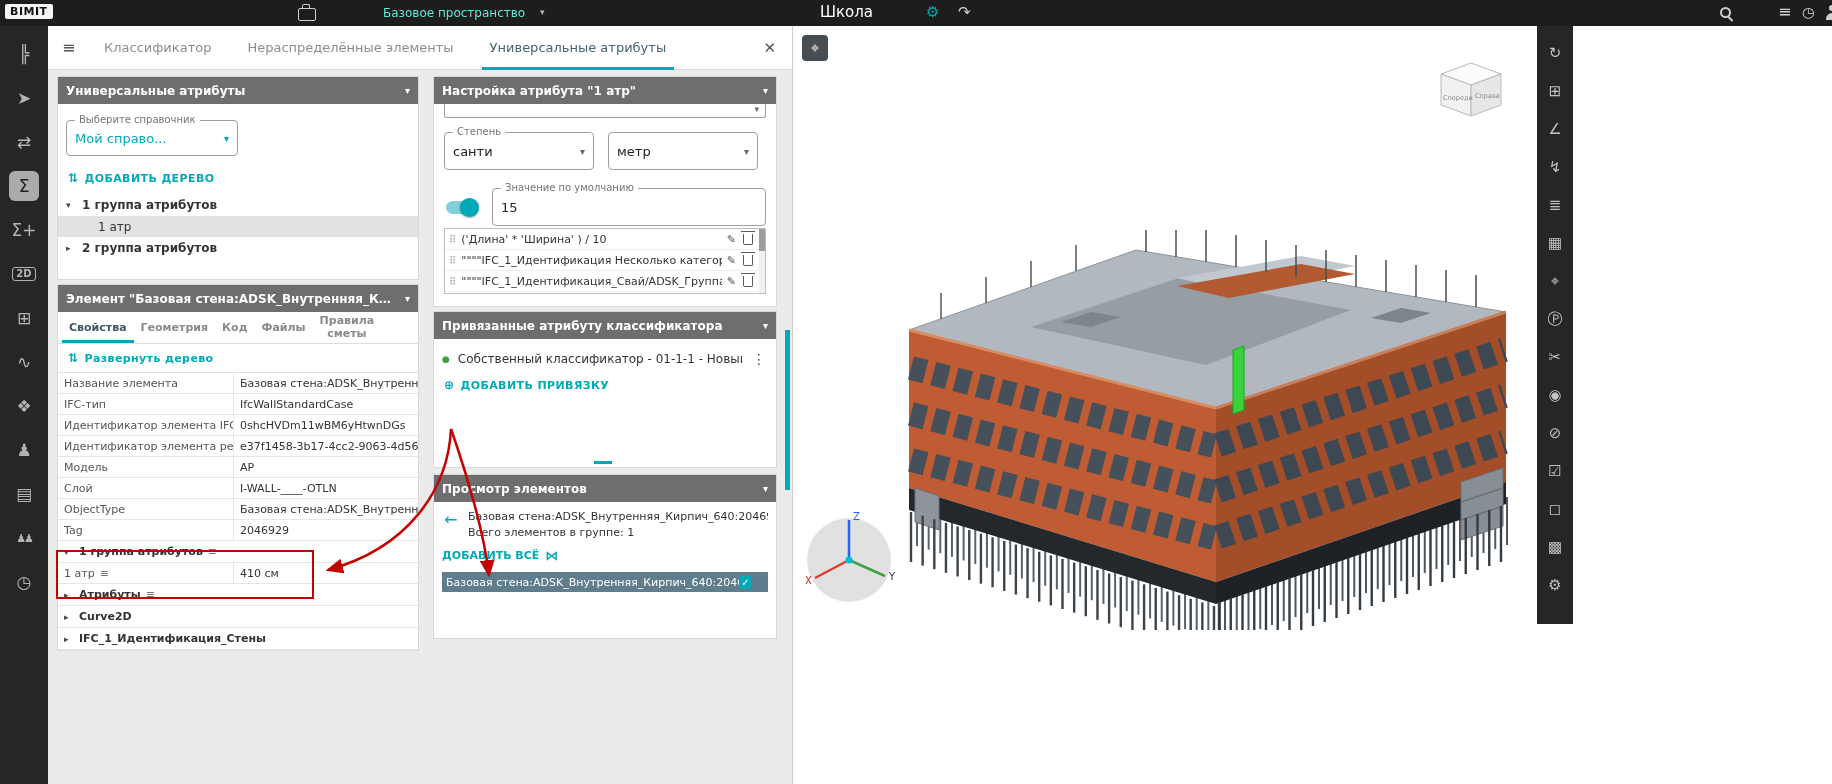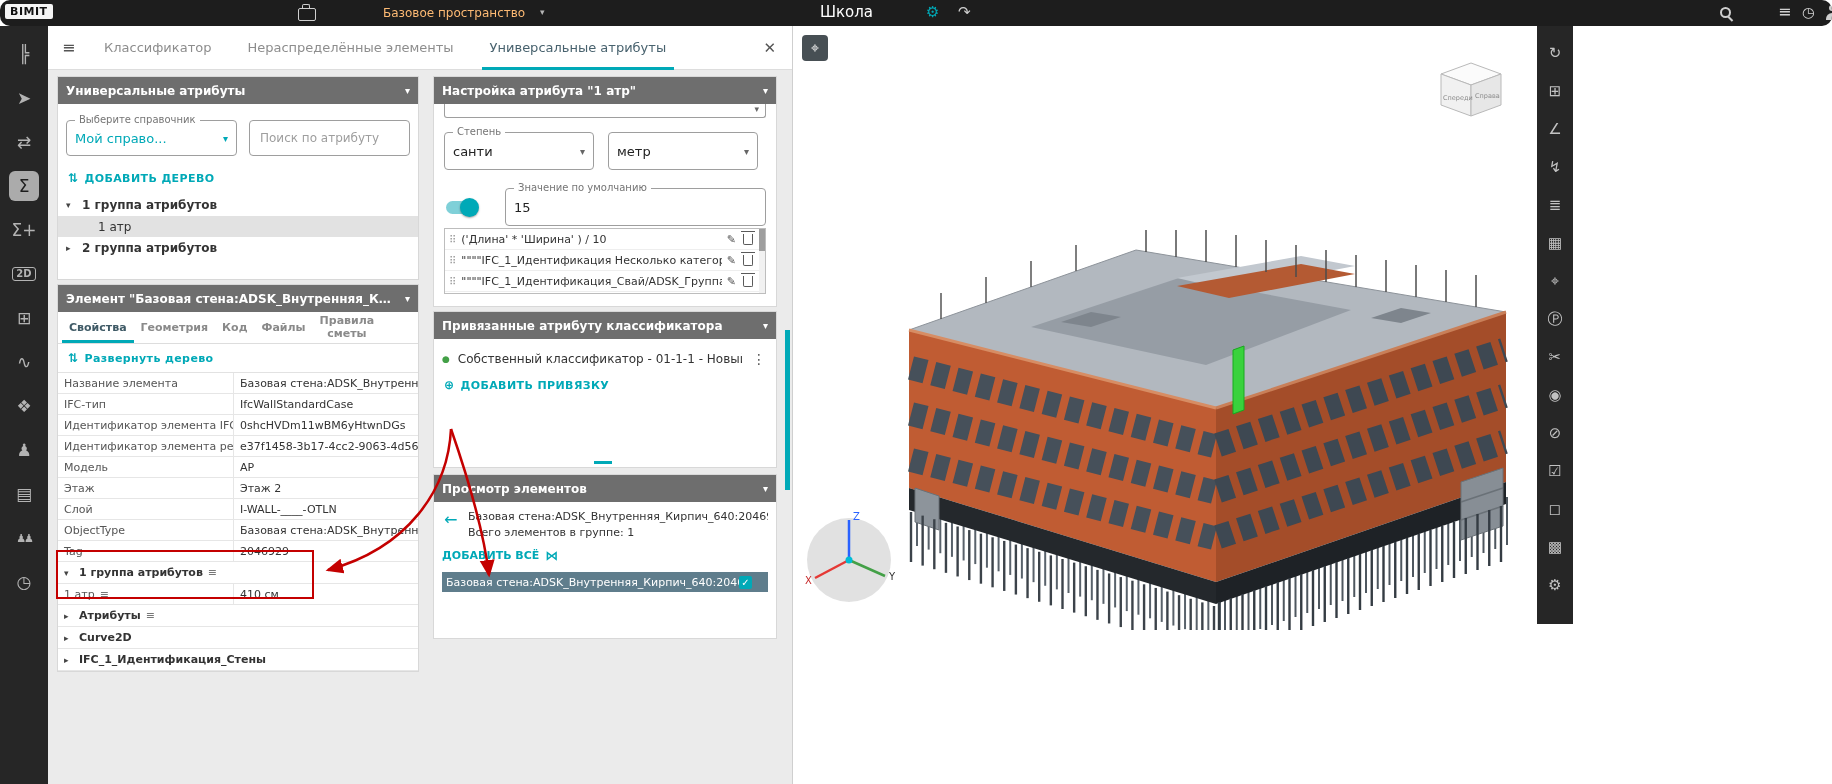--- a/index.html
+++ b/index.html
@@ -1,25 +1,25 @@
 <!DOCTYPE html>
 <html><head>
 <meta charset="utf-8">
 <style>
   html,body{margin:0;padding:0;background:#fff;}
   #app{position:relative;width:1832px;height:784px;overflow:hidden;background:#fff;
        font-family:"DejaVu Sans","Liberation Sans",sans-serif;font-size:12px;color:#333;}
   
-  .topbar{position:absolute;left:0;top:0;width:1832px;height:26px;background:#1d1d1d;overflow:hidden;z-index:20;border-radius:10px;}
+  .topbar{position:absolute;left:0;top:0;width:1832px;height:26px;background:#1d1d1d;overflow:hidden;z-index:20;}
   .logo{position:absolute;left:5px;top:4px;background:#f5f5f5;color:#111;font-weight:bold;font-size:11px;
         padding:1px 5px;border-radius:2px;letter-spacing:.5px;}
   .briefcase-icon{position:absolute;left:298px;top:8px;width:16px;height:11px;border:1.5px solid #cfcfcf;border-radius:2px;}
   .briefcase-icon::before{content:'';position:absolute;left:3px;top:-5px;width:6px;height:3px;
         border:1.5px solid #cfcfcf;border-bottom:none;border-radius:2px 2px 0 0;}
-  .workspace{position:absolute;left:383px;top:6px;font-size:12px;color:#fdba74;}
+  .workspace{position:absolute;left:383px;top:6px;font-size:12px;color:#5eead4;}
   .ws-caret{position:absolute;left:540px;top:7px;font-size:9px;color:#b5b5b5;}
   .app-title{position:absolute;left:820px;top:3px;font-size:15px;color:#fff;}
   .gear-btn{position:absolute;left:926px;top:3px;font-size:15px;color:#00a9b7;}
   .share-btn{position:absolute;left:958px;top:3px;font-size:15px;color:#cfcfcf;}
   .search-icon{position:absolute;left:1718px;top:5px;width:16px;height:16px;}
   .search-icon::before{content:'';position:absolute;left:2px;top:2px;width:7px;height:7px;border:2px solid #cfcfcf;border-radius:50%;}
   .search-icon::after{content:'';position:absolute;left:11px;top:11px;width:6px;height:2px;background:#cfcfcf;
         transform:rotate(45deg);transform-origin:0 0;}
   .menu-btn{position:absolute;left:1778px;top:2px;font-size:16px;color:#cfcfcf;}
   .clock-btn{position:absolute;left:1802px;top:4px;font-size:14px;color:#cfcfcf;}
@@ -85,21 +85,21 @@
   .grow{display:flex;align-items:center;height:21px;border-bottom:1px solid #e6e6e6;font-size:11px;color:#333;
         padding:0 6px;gap:5px;font-weight:600;cursor:pointer;}
   .grow .caret{font-size:9px;color:#444;width:10px;}
   .gicon{color:#777;font-size:11px;font-weight:normal;}
   
   .cut-field{margin:0 10px;height:13px;border:1px solid #9e9e9e;border-top:none;border-radius:0 0 3px 3px;position:relative;}
   .cut-caret{position:absolute;right:6px;top:0px;font-size:9px;color:#666;}
   .degree-row{display:flex;gap:14px;padding:14px 10px 2px;}
   .dd-select{width:150px;height:38px;justify-content:space-between;font-size:13px;color:#222;cursor:pointer;}
   .dd-caret{color:#666;font-size:10px;}
-  .default-row{display:flex;align-items:center;gap:29px;padding:16px 10px 2px;}
+  .default-row{display:flex;align-items:center;gap:16px;padding:16px 10px 2px;}
   .toggle{position:relative;width:30px;height:13px;border-radius:7px;background:#7fd0d8;flex:none;margin-left:2px;cursor:pointer;}
   .toggle-knob{position:absolute;right:-3px;top:-3px;width:19px;height:19px;border-radius:50%;background:#00a9b7;
         box-shadow:0 1px 2px rgba(0,0,0,.35);}
   .default-field{flex:1;height:38px;font-size:13px;color:#222;}
   .priority-label{padding:18px 10px 6px;font-size:11px;color:#9e9e9e;}
   .priority-list{margin:0 10px 12px;border:1px solid #bdbdbd;height:64px;overflow:hidden;position:relative;}
   .pl-row{display:flex;align-items:center;height:21px;border-bottom:1px solid #eee;padding:0 4px;gap:5px;box-sizing:border-box;}
   .drag{color:#9e9e9e;font-size:10px;cursor:grab;}
   .pl-text{flex:1;font-size:11px;color:#333;white-space:nowrap;overflow:hidden;}
   .pencil{font-size:11px;color:#555;cursor:pointer;}
@@ -218,23 +218,20 @@
         <div class="section-header">
           <span class="hdr-title">Универсальные атрибуты</span>
           <span class="hdr-caret">▾</span>
         </div>
         <div class="fields-row">
           <div class="outlined ref-select">
             <span class="flabel">Выберите справочник</span>
             <span>Мой справо...</span>
             <span class="ref-caret">▾</span>
           </div>
-          <div class="outlined search-box">
-            <input class="search-inp" placeholder="Поиск по атрибуту" style="">
-          </div>
         </div>
         <div class="link-btn">
           <span class="link-ic">⇅</span>
           <span>ДОБАВИТЬ ДЕРЕВО</span>
         </div>
         <div class="tree">
             <div class="tree-row">
               <span class="caret">▾</span>
               <span>1 группа атрибутов</span>
             </div>
@@ -277,24 +274,20 @@
               <div class="plabel">Идентификатор элемента IFC</div>
               <div class="pvalue">0shcHVDm11wBM6yHtwnDGs</div>
             </div>
             <div class="prow">
               <div class="plabel">Идентификатор элемента реви...</div>
               <div class="pvalue">e37f1458-3b17-4cc2-9063-4d56c...</div>
             </div>
             <div class="prow">
               <div class="plabel">Модель</div>
               <div class="pvalue">АР</div>
-            </div>
-            <div class="prow">
-              <div class="plabel">Этаж</div>
-              <div class="pvalue">Этаж 2</div>
             </div>
             <div class="prow">
               <div class="plabel">Слой</div>
               <div class="pvalue">I-WALL-____-OTLN</div>
             </div>
             <div class="prow">
               <div class="plabel">ObjectType</div>
               <div class="pvalue">Базовая стена:ADSK_Внутренняя...</div>
             </div>
             <div class="prow">

